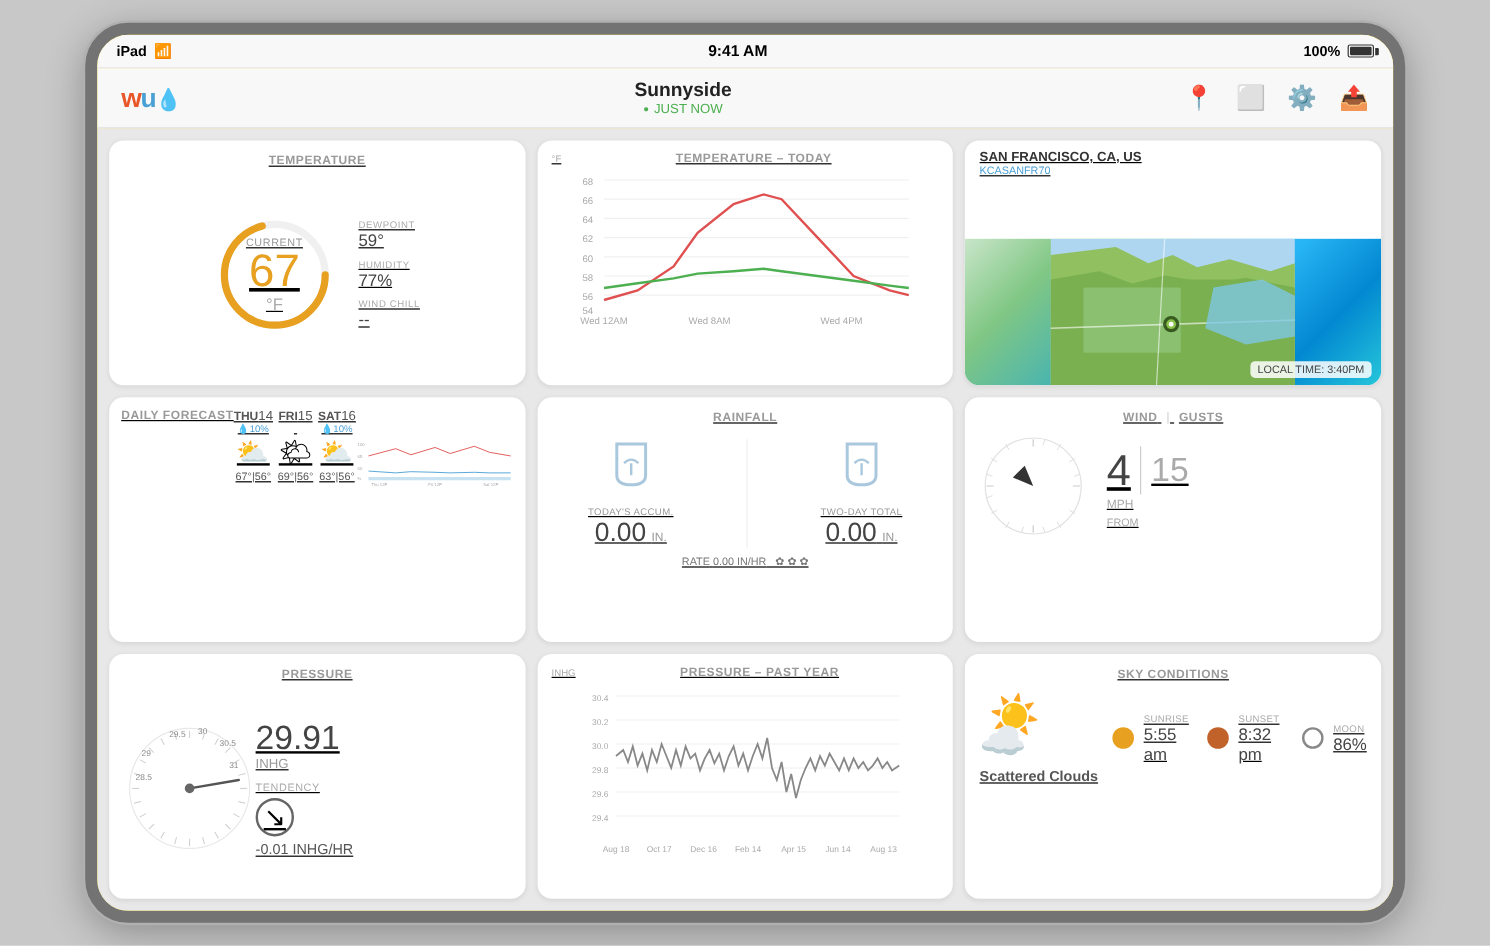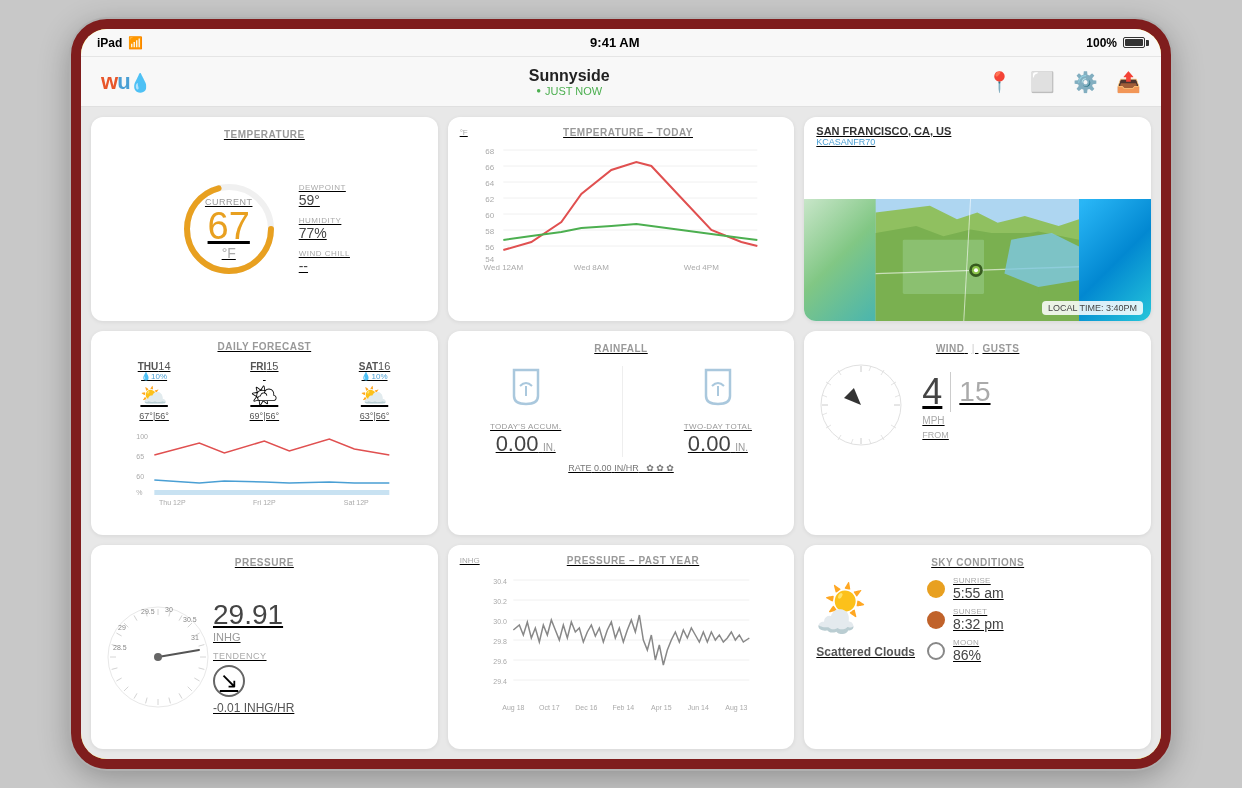--- a/index.html
+++ b/index.html
@@ -10,21 +10,21 @@
       justify-content: center;
       width: 1242px;
       height: 788px;
       font-family: -apple-system, 'Helvetica Neue', Arial, sans-serif;
     }
     .ipad {
       width: 1100px;
       height: 750px;
       background: #fde047;
       border-radius: 36px;
-      border: 10px solid #7f1d1d;
+      border: 10px solid #737373;
       box-shadow: 0 0 0 2px #b0b0b0, 0 8px 32px rgba(0,0,0,0.3);
       display: flex;
       flex-direction: column;
       overflow: hidden;
       position: relative;
     }
     .ipad::before {
       content: '';
       position: absolute;
       left: -18px;
@@ -208,21 +208,21 @@
     .pressure-gauge { width: 110px; height: 110px; position: relative; flex-shrink: 0; }
     .pressure-readings { flex: 1; }
     .pressure-value { font-size: 28px; font-weight: 300; color: #444; }
     .pressure-unit { font-size: 11px; color: #999; text-transform: uppercase; margin-bottom: 8px; }
     .pressure-tendency-label { font-size: 9px; color: #aaa; text-transform: uppercase; letter-spacing: 0.5px; }
     .pressure-tendency-val { font-size: 12px; color: #555; }
     
     .pressure-chart-card { }
     .sky-icon-area { text-align: center; flex-shrink: 0; }
     .sky-condition { font-size: 14px; font-weight: 600; color: #555; text-align: center; margin-top: 4px; }
-    .sky-details { flex: 1; display: flex; flex-direction: column; gap: 6px; }
+    .sky-details { flex: 1; display: flex; flex-direction: row; gap: 6px; }
     .sky-detail { display: flex; align-items: center; gap: 8px; }
     .sky-detail-label { font-size: 8px; color: #aaa; text-transform: uppercase; letter-spacing: 0.3px; }
     .sky-detail-value { font-size: 14px; color: #444; font-weight: 400; }
     
     .title-pipe { color: #ddd; margin: 0 4px; }
   </style>
 </head>
 <body>
 
 <div class="ipad">
@@ -345,21 +345,21 @@
           <polygon points="200,60 260,50 300,70 300,120 240,130 190,110" fill="#7ec8e3" opacity="0.8"></polygon>
 
           <circle cx="148" cy="105" r="10" fill="#2d5016" opacity="0.9"></circle>
           <circle cx="148" cy="105" r="6" fill="#8bc34a"></circle>
           <circle cx="148" cy="105" r="3" fill="#fff"></circle>
         </svg>
         <div class="map-timestamp">LOCAL TIME: 3:40PM</div>
       </div>
     </div>
 
-    <div class="card" style="display:flex;flex-direction:column;padding:10px;">
+    <div class="card" style="display:flex;flex-direction:row;padding:10px;">
       <div class="card-title">DAILY FORECAST</div>
       <div class="forecast-days">
         <div class="forecast-day">
           <div style="display:flex;align-items:center;justify-content:center;">
             <span class="forecast-day-name">THU </span>
             <span class="forecast-day-num">14</span>
           </div>
           <div class="forecast-precip" style="font-size:8px;color:#4a9fd4;">💧10%</div>
           <div class="forecast-icon">⛅</div>
           <div class="forecast-temps">67°|56°</div>

